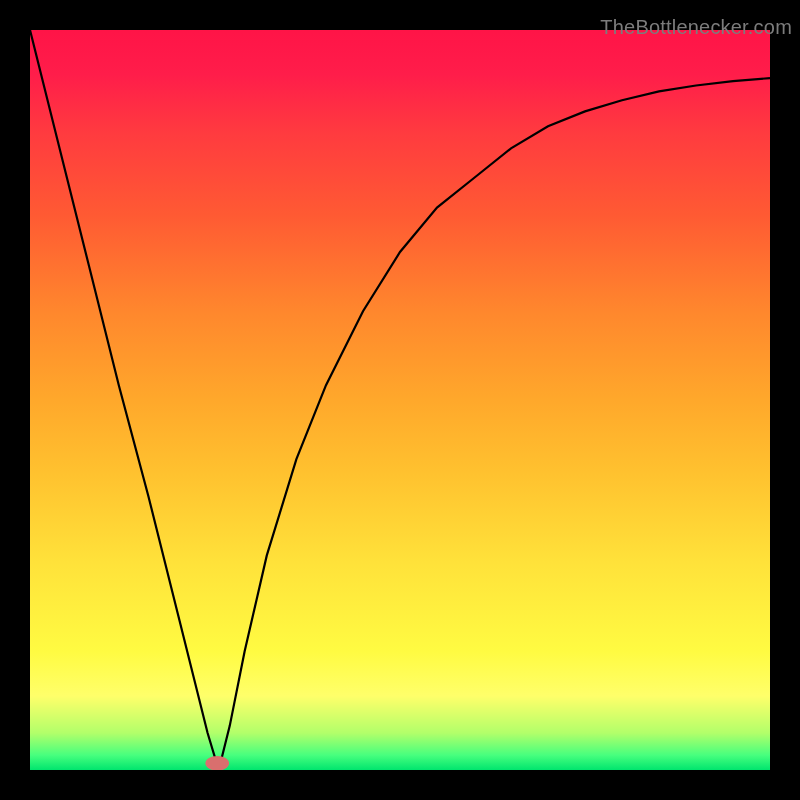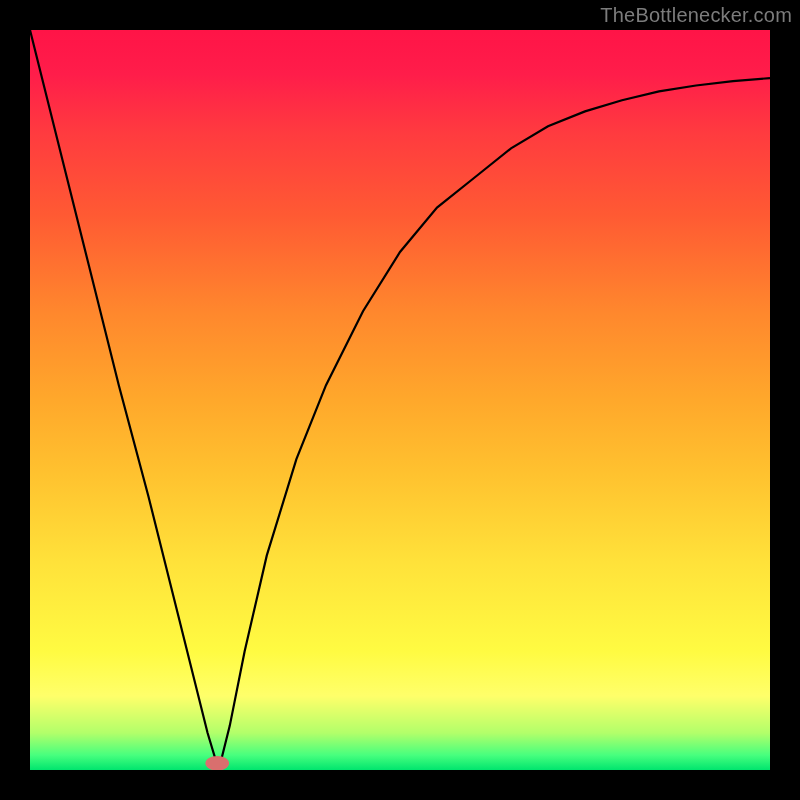--- a/index.html
+++ b/index.html
@@ -42,21 +42,21 @@
   }
   .plot-svg {
     position: absolute;
     left: 0;
     top: 0;
     width: 740px;
     height: 740px;
   }
   .watermark {
     position: absolute;
-    top: 4px;
+    top: 16px;
     right: 8px;
     color: #7c7c7c;
     font-size: 20px;
     letter-spacing: 0.2px;
     font-weight: 400;
   }
 </style>
 </head>
 <body>
 

